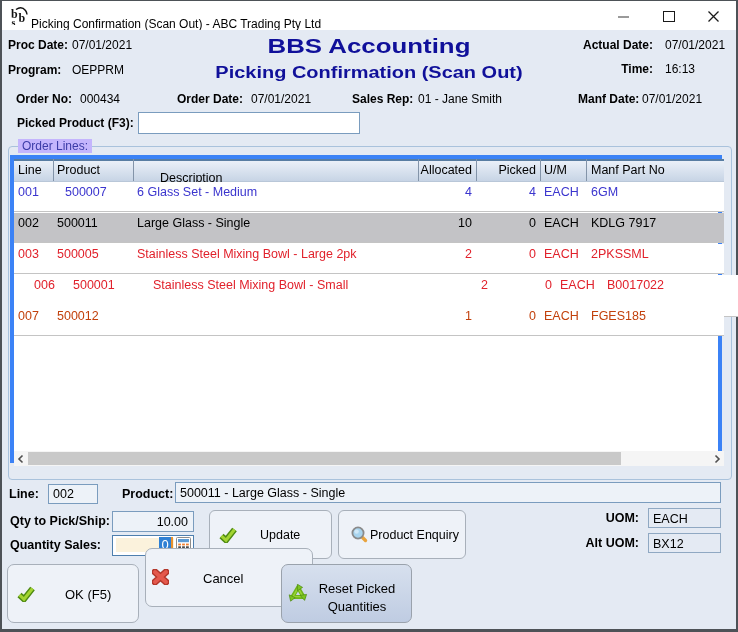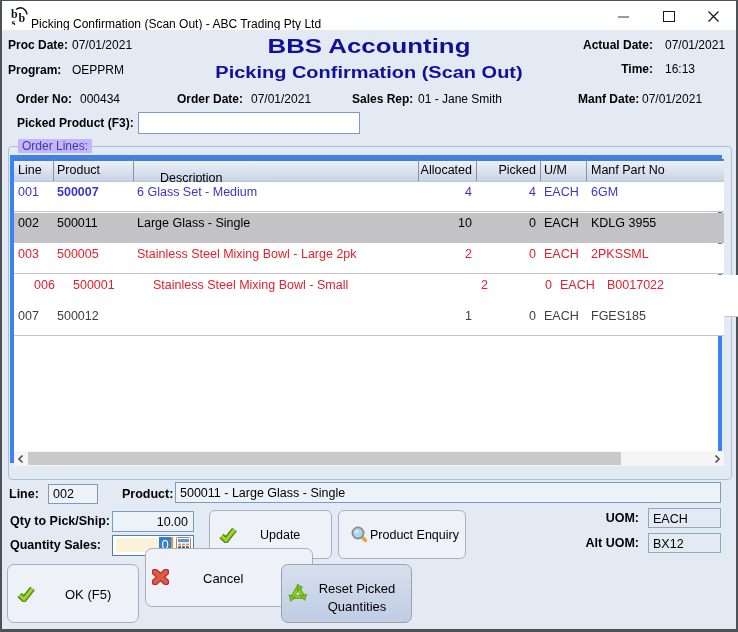--- a/index.html
+++ b/index.html
@@ -76,55 +76,55 @@
     <div style="position:absolute;left:39px;top:0;width:1px;height:22px;background:#8394a9;"></div>
     <div style="position:absolute;left:119px;top:0;width:1px;height:22px;background:#8394a9;"></div>
     <div style="position:absolute;left:404px;top:0;width:1px;height:22px;background:#8394a9;"></div>
     <div style="position:absolute;left:462px;top:0;width:1px;height:22px;background:#8394a9;"></div>
     <div style="position:absolute;left:526px;top:0;width:1px;height:22px;background:#8394a9;"></div>
     <div style="position:absolute;left:572px;top:0;width:1px;height:22px;background:#8394a9;"></div>
 
     <div id="rows">
           <div style="position:absolute;left:0;top:23px;width:710px;height:30px;background:#fff;border-bottom:1px solid #c4c4c4;box-sizing:border-box;color:#3b35ce;font-size:12.5px;">
             <div class="t ctr" style="left:4px;top:10px;">001</div>
-            <div class="t ctr" style="left:43px;top:10px;font-weight:bold;">500007</div>
+            <div class="t ctr" style="left:51px;top:10px;">500007</div>
             <div class="t ctr" style="left:123px;top:10px;">6 Glass Set - Medium</div>
             <div class="t rt" style="left:458px;top:10px;">4</div>
             <div class="t rt" style="left:522px;top:10px;">4</div>
             <div class="t ctr" style="left:530px;top:10px;">EACH</div>
             <div class="t ctr" style="left:577px;top:10px;">6GM</div>
           </div>
           <div style="position:absolute;left:0;top:54px;width:710px;height:30px;background:#c3c3c6;border-bottom:1px solid #c4c4c4;box-sizing:border-box;color:#000;font-size:12.5px;">
             <div class="t ctr" style="left:4px;top:10px;">002</div>
             <div class="t ctr" style="left:43px;top:10px;">500011</div>
             <div class="t ctr" style="left:123px;top:10px;">Large Glass - Single</div>
             <div class="t rt" style="left:458px;top:10px;">10</div>
             <div class="t rt" style="left:522px;top:10px;">0</div>
             <div class="t ctr" style="left:530px;top:10px;">EACH</div>
-            <div class="t ctr" style="left:577px;top:10px;">KDLG 3955</div>
+            <div class="t ctr" style="left:577px;top:10px;">KDLG 7917</div>
           </div>
           <div style="position:absolute;left:0;top:85px;width:710px;height:30px;background:#fff;border-bottom:1px solid #c4c4c4;box-sizing:border-box;color:#e1212b;font-size:12.5px;">
             <div class="t ctr" style="left:4px;top:10px;">003</div>
             <div class="t ctr" style="left:43px;top:10px;">500005</div>
             <div class="t ctr" style="left:123px;top:10px;">Stainless Steel Mixing Bowl - Large 2pk</div>
             <div class="t rt" style="left:458px;top:10px;">2</div>
             <div class="t rt" style="left:522px;top:10px;">0</div>
             <div class="t ctr" style="left:530px;top:10px;">EACH</div>
             <div class="t ctr" style="left:577px;top:10px;">2PKSSML</div>
           </div>
           <div style="position:absolute;left:16px;top:116px;width:710px;height:42px;background:#fff;border-bottom:1px solid #c4c4c4;box-sizing:border-box;color:#e1212b;font-size:12.5px;">
             <div class="t ctr" style="left:4px;top:10px;">006</div>
             <div class="t ctr" style="left:43px;top:10px;">500001</div>
             <div class="t ctr" style="left:123px;top:10px;">Stainless Steel Mixing Bowl - Small</div>
             <div class="t rt" style="left:458px;top:10px;">2</div>
             <div class="t rt" style="left:522px;top:10px;">0</div>
             <div class="t ctr" style="left:530px;top:10px;">EACH</div>
             <div class="t ctr" style="left:577px;top:10px;">B0017022</div>
           </div>
-          <div style="position:absolute;left:0;top:147px;width:710px;height:30px;background:#fff;border-bottom:1px solid #c4c4c4;box-sizing:border-box;color:#404040;font-size:12.5px;">
+          <div style="position:absolute;left:0;top:147px;width:710px;height:30px;background:#fff;border-bottom:1px solid #c4c4c4;box-sizing:border-box;color:#c2410c;font-size:12.5px;">
             <div class="t ctr" style="left:4px;top:10px;">007</div>
             <div class="t ctr" style="left:43px;top:10px;">500012</div>
             <div class="t rt" style="left:458px;top:10px;">1</div>
             <div class="t rt" style="left:522px;top:10px;">0</div>
             <div class="t ctr" style="left:530px;top:10px;">EACH</div>
             <div class="t ctr" style="left:577px;top:10px;">FGES185</div>
           </div>
         </div>
 
     <div id="hscroll" style="position:absolute;left:0px;top:292px;width:710px;height:15px;background:#f5f5f5;">

